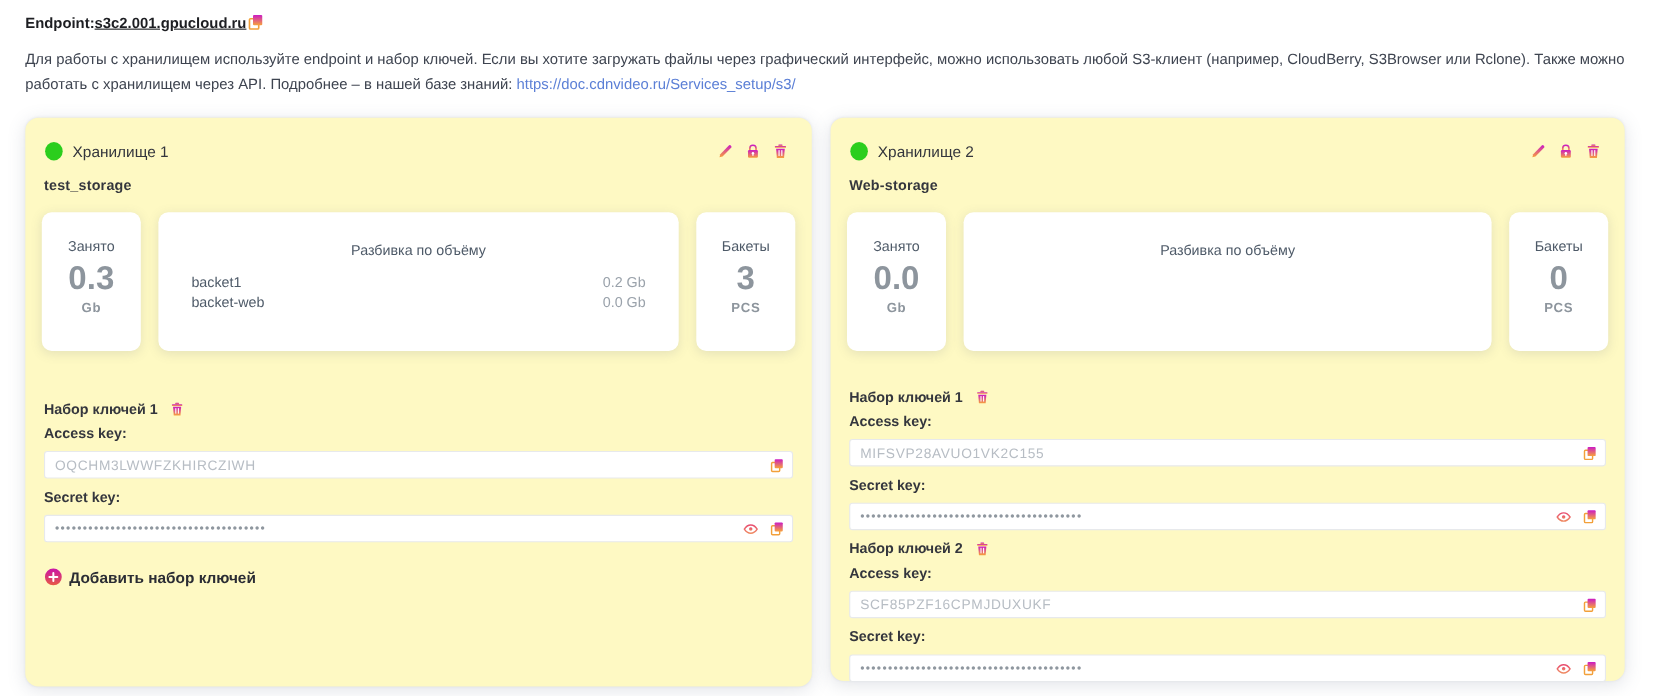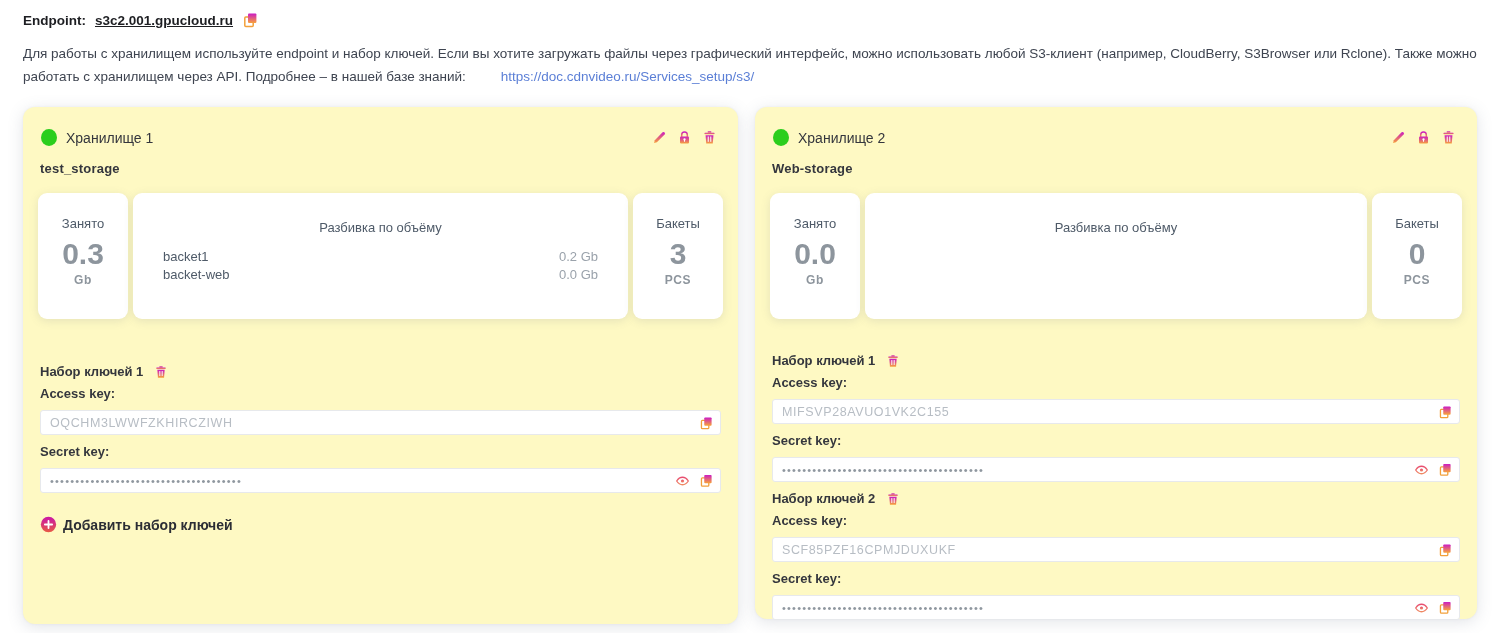--- a/index.html
+++ b/index.html
@@ -2,41 +2,41 @@
 <html><head>
 <meta charset="utf-8">
 <style>
   * { box-sizing: border-box; margin: 0; padding: 0; }
   html, body { width: 1506px; height: 633px; background: #fff; overflow: hidden; }
   body { font-family: "Liberation Sans", "DejaVu Sans", sans-serif; color: #3e4450; }
 
   .page { padding: 12px 22px 0 23px; }
 
   
-  .endpoint-row { display: flex; align-items: center; gap: 9px; font-size: 13.5px; }
+  .endpoint-row { display: flex; align-items: center; font-size: 13.5px; }
   .endpoint-label { font-weight: 700; color: #1d1e22; }
   .endpoint-value { font-weight: 600; color: #1d1e22; text-decoration: underline; cursor: pointer; }
   .description { margin-top: 15px; font-size: 13.5px; line-height: 1.68; color: #3e4450; max-width: 1462px; }
-  .doc-link { color: #5b7fd6; text-decoration: none; cursor: pointer; margin-left: 31px; }
+  .doc-link { color: #5b7fd6; text-decoration: none; cursor: pointer; }
 
   
   .cards { display: flex; gap: 17px; margin-top: 19px; align-items: flex-start; }
   .card { background: #fef9c3; border-radius: 12px; padding: 20px 15px 14px;
           box-shadow: 0 3px 16px rgba(96,106,128,.18), 0 0 2px rgba(96,106,128,.10); }
   .card-1 { width: 715px; height: 517px; }
   .card-2 { width: 722px; height: 512px; }
 
   .card-head { display: flex; align-items: center; padding: 2px 6px 0 3px; }
   .status-dot { width: 16px; height: 17px; border-radius: 50%; background: #2bce1d; margin-right: 9px; flex: none; }
   .card-title { font-size: 14px; color: #34363d; }
   .head-actions { margin-left: auto; display: flex; gap: 10px; align-items: center; }
 
   .storage-name { margin: 15px 0 0 2px; font-size: 13px; font-weight: 700; color: #34363d; letter-spacing: .2px; }
 
-  .stats-row { display: flex; gap: 5px; margin-top: 17px; height: 126px; }
+  .stats-row { display: flex; gap: 16px; margin-top: 17px; height: 126px; }
   .stat-box { width: 90px; flex: none; background: #fff; border-radius: 9px;
               box-shadow: 0 2px 10px rgba(100,110,130,.16);
               display: flex; flex-direction: column; align-items: center; justify-content: center; padding-bottom: 10px; }
   .stat-label { font-size: 13px; color: #4e5a68; }
   .stat-value { font-size: 30px; font-weight: 700; color: #8d959d; line-height: 1.05; margin-top: 7px; }
   .stat-unit  { font-size: 12px; font-weight: 700; color: #8d959d; letter-spacing: .6px; margin-top: 3px; }
 
   .breakdown-box { flex: 1; background: #fff; border-radius: 9px; box-shadow: 0 2px 10px rgba(100,110,130,.16); padding: 27px 30px 0; }
   .breakdown-title { text-align: center; font-size: 13px; color: #4e5a68; }
   .breakdown-rows { margin-top: 13px; }

